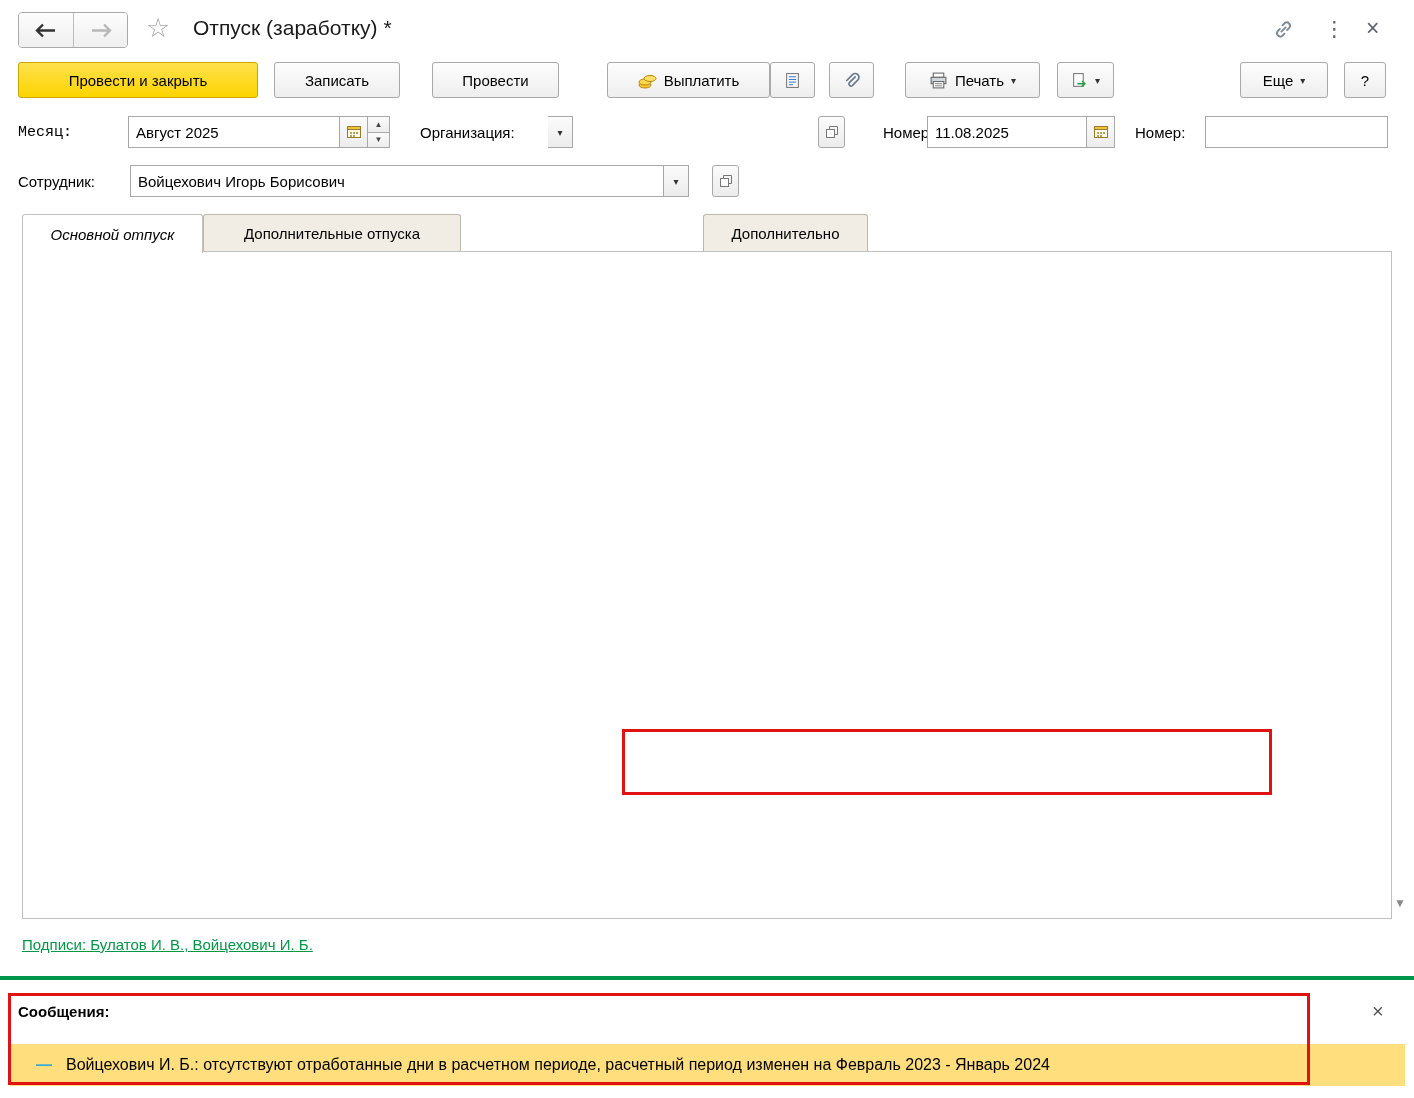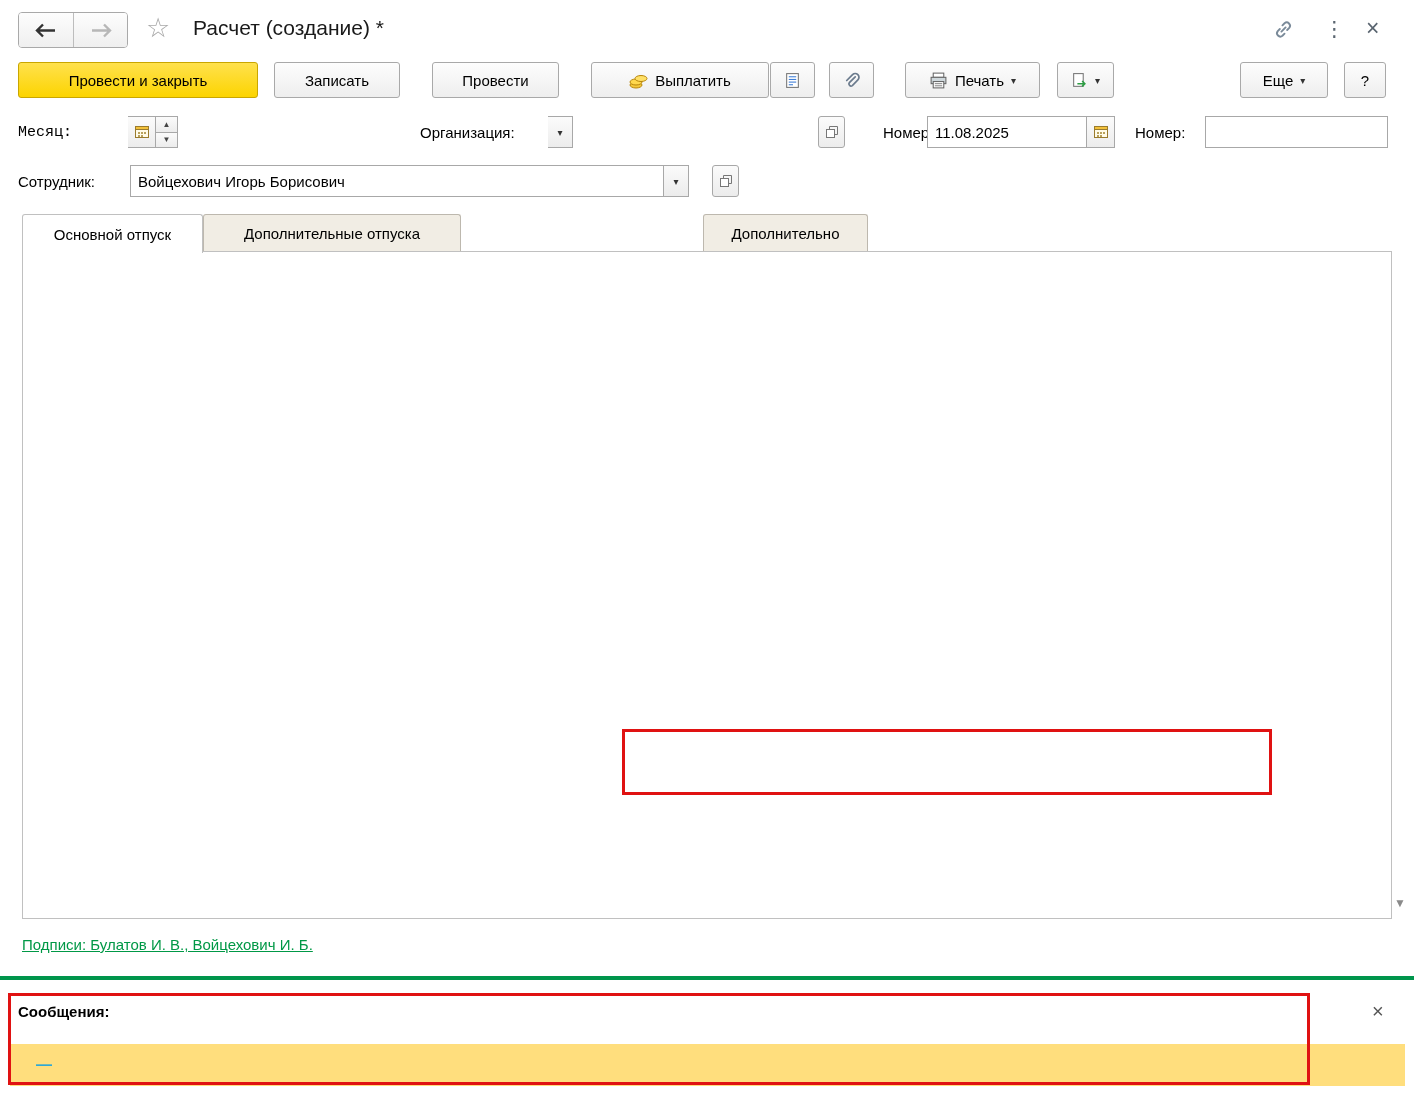--- a/index.html
+++ b/index.html
@@ -25,21 +25,21 @@
   .ddbtn { width:25px; }
   .spin { display:flex; flex-direction:column; width:22px; height:32px; }
   .spin div { flex:1; border:1px solid #a8a8a8; border-left:none; background:linear-gradient(#fbfbfb,#ececec);
               display:flex; align-items:center; justify-content:center; font-size:8px; color:#444; cursor:pointer; }
   .spin div + div { border-top:none; }
   .sqbtn { position:absolute; width:27px; height:32px; border:1px solid #a8a8a8; border-radius:3px;
            background:linear-gradient(#fbfbfb,#ececec); display:flex; align-items:center; justify-content:center; cursor:pointer; }
   .tab { position:absolute; height:37px; top:214px; display:flex; align-items:center; justify-content:center;
          font-size:15px; border:1px solid #bdb8ae; border-bottom:none; border-radius:3px 3px 0 0;
          background:#f1ede4; cursor:pointer; z-index:2; }
-  .tab.active { background:#fff; border-color:#c0c0c0; height:39px; z-index:4; }
+  .tab.active { background:#fff; border-color:#c0c0c0; height:39px; z-index:4;font-style:italic; }
   .panel { position:absolute; left:22px; top:251px; width:1370px; height:668px; border:1px solid #c0c0c0; background:#fff; z-index:1; }
   .cb { position:absolute; width:17px; height:17px; border:1px solid #8e8e8e; border-radius:2px; background:#fff; cursor:pointer; }
   .cb.on::after { content:"✔"; position:absolute; left:1px; top:-2px; font-size:14px; color:#17801f; font-weight:bold; }
   .green { color:#009846; }
   .blue-link { color:#0a58ca; text-decoration:underline; cursor:pointer; }
   .q { position:absolute; color:#0a58ca; font-weight:bold; font-size:15px; cursor:pointer; }
   .pencil { position:absolute; color:#5aa61e; font-size:19px; cursor:pointer; line-height:19px; }
   .dis { background:#f2f2f2; color:#8a8a8a; }
   .redbox { position:absolute; border:3px solid #e01212; pointer-events:none; z-index:9; }
   .icon { display:inline-flex; align-items:center; justify-content:center; }
@@ -59,42 +59,42 @@
           <path d="M8 1.5 L2 7.5 L8 13.5 M2 7.5 H20" stroke="#333" stroke-width="2.4" fill="none"></path>
         </svg>
     </div>
     <div class="nb">
       <svg class="icon" width="22" height="15" viewBox="0 0 22 15">
           <path d="M14 1.5 L20 7.5 L14 13.5 M20 7.5 H2" stroke="#b7b7b7" stroke-width="2.4" fill="none"></path>
         </svg>
     </div>
   </div>
   <div class="abs" style="left:146px; top:12px; font-size:27px; color:#a9a9a9; cursor:pointer;">☆</div>
-  <div class="title" style="left:193px; top:16px;">Расчет (создание) *</div>
+  <div class="title" style="left:193px; top:16px;">Отпуск (заработку) *</div>
 
   <div class="winicon" style="left:1272px; top:18px;">
     <svg width="23" height="23" viewBox="0 0 22 22" fill="none" stroke="#7a8a99" stroke-width="1.8" stroke-linecap="round">
       <path d="M9 13 L13 9"></path>
       <path d="M7.5 10.5 L5.5 12.5 a3.2 3.2 0 0 0 4.5 4.5 L12 15"></path>
       <path d="M14.5 11.5 L16.5 9.5 a3.2 3.2 0 0 0 -4.5 -4.5 L10 7"></path>
     </svg>
   </div>
   <div class="winicon" style="left:1324px; top:17px; font-size:21px;">⋮</div>
   <div class="winicon" style="left:1366px; top:15px; font-size:23px;">×</div>
 
   <div class="btn btn-yellow" style="left:18px; top:62px; width:240px; height:36px;">
     <span>Провести и закрыть</span>
   </div>
   <div class="btn" style="left:274px; top:62px; width:126px; height:36px;">
     <span>Записать</span>
   </div>
   <div class="btn" style="left:432px; top:62px; width:127px; height:36px;">
     <span>Провести</span>
   </div>
-  <div class="btn" style="left:591px; top:62px; width:178px; height:36px;">
+  <div class="btn" style="left:607px; top:62px; width:163px; height:36px;">
     <span class="icon">
       <svg width="19" height="17" viewBox="0 0 19 17">
         <ellipse cx="7" cy="13" rx="6" ry="3" fill="#f5c83a" stroke="#b8860b"></ellipse>
         <ellipse cx="7" cy="10" rx="6" ry="3" fill="#ffd84d" stroke="#b8860b"></ellipse>
         <ellipse cx="12" cy="6.5" rx="6" ry="3" fill="#ffe066" stroke="#b8860b"></ellipse>
       </svg>
     </span>
     <span>Выплатить</span>
   </div>
   <div class="btn" style="left:770px; top:62px; width:45px; height:36px;">
@@ -140,20 +140,21 @@
   <div class="btn" style="left:1240px; top:62px; width:88px; height:36px;">
     <span>Еще</span>
     <span class="caret">▾</span>
   </div>
   <div class="btn" style="left:1344px; top:62px; width:42px; height:36px;">
     <span>?</span>
   </div>
 
   <div class="lbl" style="left:18px; top:124px;font-family:Liberation Mono, monospace;">Месяц:</div>
   <div class="composite" style="left:128px; top:116px;">
+    <div class="input" style="width:212px;">Август 2025</div>
     <div class="fieldbtn">
       <svg class="icon" width="16" height="16" viewBox="0 0 16 16">
         <rect x="1.5" y="2.5" width="13" height="11" fill="#fffbe8" stroke="#9a7b2d"></rect>
         <rect x="1.5" y="2.5" width="13" height="3" fill="#f3c13a" stroke="#9a7b2d"></rect>
         <g fill="#b9a15c">
             <rect x="4" y="8" width="2" height="2"></rect>
             <rect x="7" y="8" width="2" height="2"></rect>
             <rect x="10" y="8" width="2" height="2"></rect>
             <rect x="4" y="11" width="2" height="2"></rect>
             <rect x="7" y="11" width="2" height="2"></rect>
@@ -434,16 +435,17 @@
 
   <div class="lbl green" style="left:22px; top:936px; text-decoration:underline; cursor:pointer;">Подписи: Булатов И. В., Войцехович И. Б.</div>
 
   <div class="abs" style="left:0; top:976px; width:1414px; height:4px; background:#00954c;"></div>
 
   <div class="abs" style="left:18px; top:1003px; font-size:15px; font-weight:bold;">Сообщения:</div>
   <div class="winicon" style="left:1372px; top:1000px; font-size:20px; color:#555;">×</div>
 
   <div class="msgrow" style="left:10px; top:1044px; width:1395px; height:42px;">
     <span style="margin-left:26px; color:#2fa8d5; font-weight:bold; font-size:16px;">—</span>
+    <span style="margin-left:14px; font-size:16px;">Войцехович И. Б.: отсутствуют отработанные дни в расчетном периоде, расчетный период изменен на Февраль 2023 - Январь 2024</span>
   </div>
   <div class="redbox" style="left:8px; top:993px; width:1302px; height:92px;"></div>
 
 </div>
 
 </body></html>

